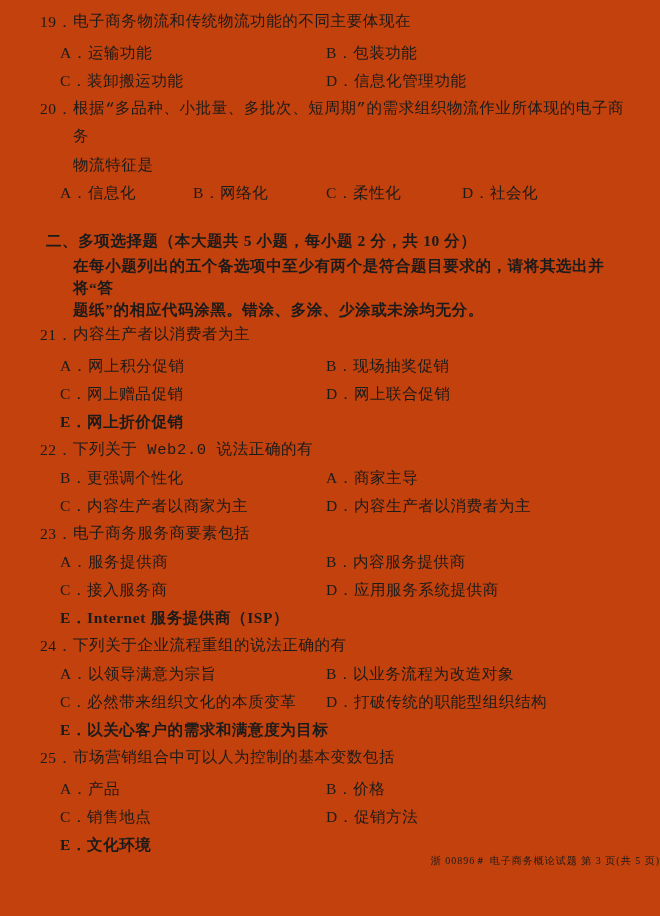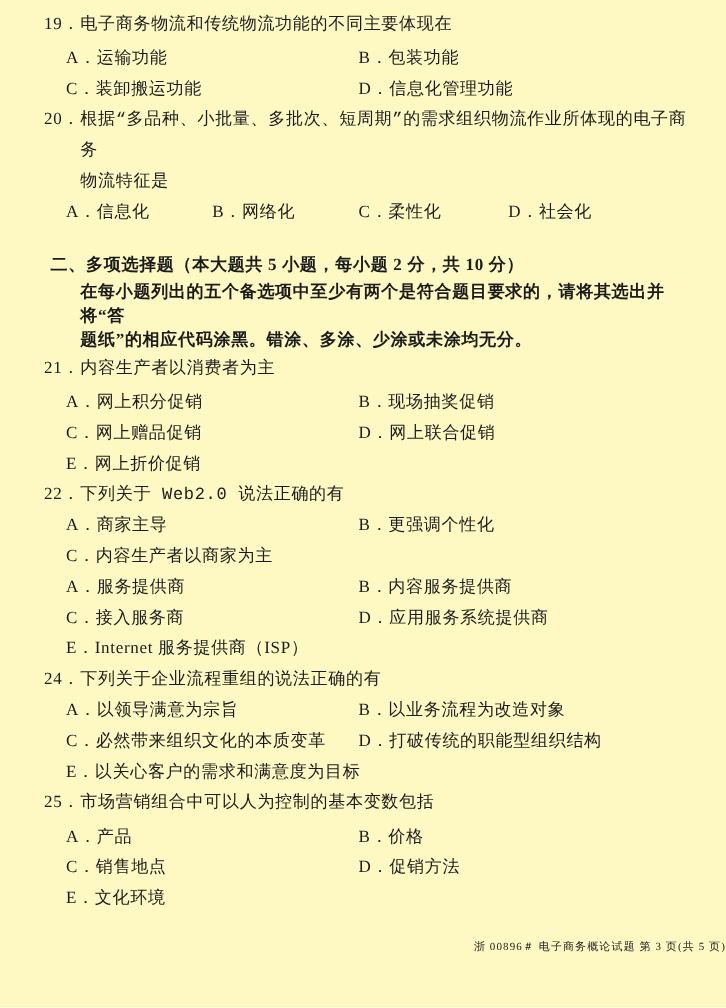--- a/index.html
+++ b/index.html
@@ -5,21 +5,21 @@
   html, body {
     margin: 0;
     padding: 0;
     background: #ffffff;
   }
   .page {
     position: relative;
     width: 660px;
     height: 916px;
     box-sizing: border-box;
-    background: #fef9c3;
+    background: #c2410c;
     color: #1b1b1b;
     font-family: "Liberation Serif", "DejaVu Serif", serif;
     font-size: 15.5px;
     padding: 8px 26px 0 40px;
     overflow: hidden;
   }
   .qline {
     display: flex;
     line-height: 28px;
     letter-spacing: 0.6px;
@@ -51,20 +51,21 @@
   .cols4 {
     grid-template-columns: 133px 133px 136px 1fr;
   }
   .opt {
     line-height: 28px;
     letter-spacing: 0.6px;
     white-space: nowrap;
   }
   .opt.full {
     grid-column: 1 / -1;
+    font-weight: bold;
   }
   .section-header {
     display: flex;
     font-weight: 700;
     line-height: 28px;
     letter-spacing: 0.6px;
     margin-top: 20px;
     padding-left: 6px;
   }
   .section-header .prefix {
@@ -140,27 +141,32 @@
       <span class="opt full">E．网上折价促销</span>
     </div>
   </div>
 
   <div class="q">
     <div class="qline">
       <span class="qnum">22．</span>
       <span class="qtext">下列关于 Web2.0 说法正确的有</span>
     </div>
     <div class="opts cols2">
+      <span class="opt">B．更强调个性化</span>
       <span class="opt">A．商家主导</span>
-      <span class="opt">B．更强调个性化</span>
       <span class="opt">C．内容生产者以商家为主</span>
-    </div>
-  </div>
-
-  <div class="q">
+      <span class="opt">D．内容生产者以消费者为主</span>
+    </div>
+  </div>
+
+  <div class="q">
+    <div class="qline">
+      <span class="qnum">23．</span>
+      <span class="qtext">电子商务服务商要素包括</span>
+    </div>
     <div class="opts cols2">
       <span class="opt">A．服务提供商</span>
       <span class="opt">B．内容服务提供商</span>
       <span class="opt">C．接入服务商</span>
       <span class="opt">D．应用服务系统提供商</span>
       <span class="opt full">E．Internet 服务提供商（ISP）</span>
     </div>
   </div>
 
   <div class="q">

